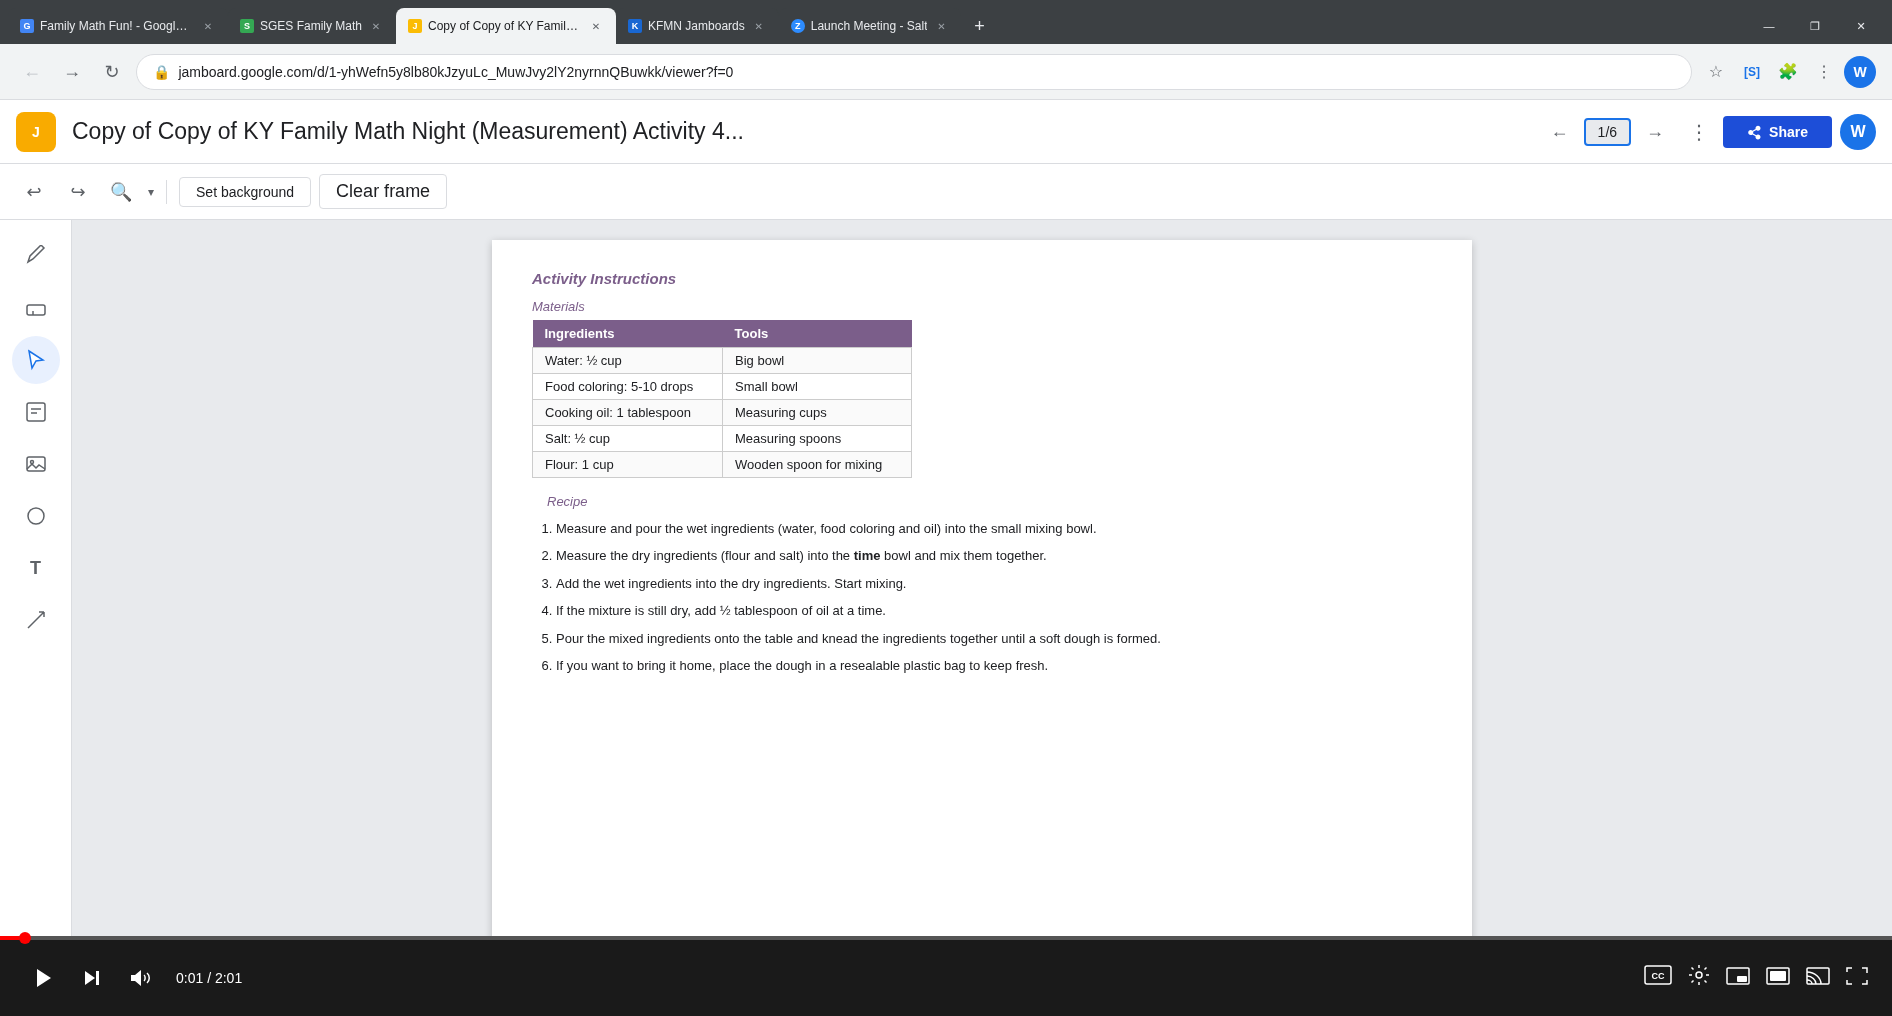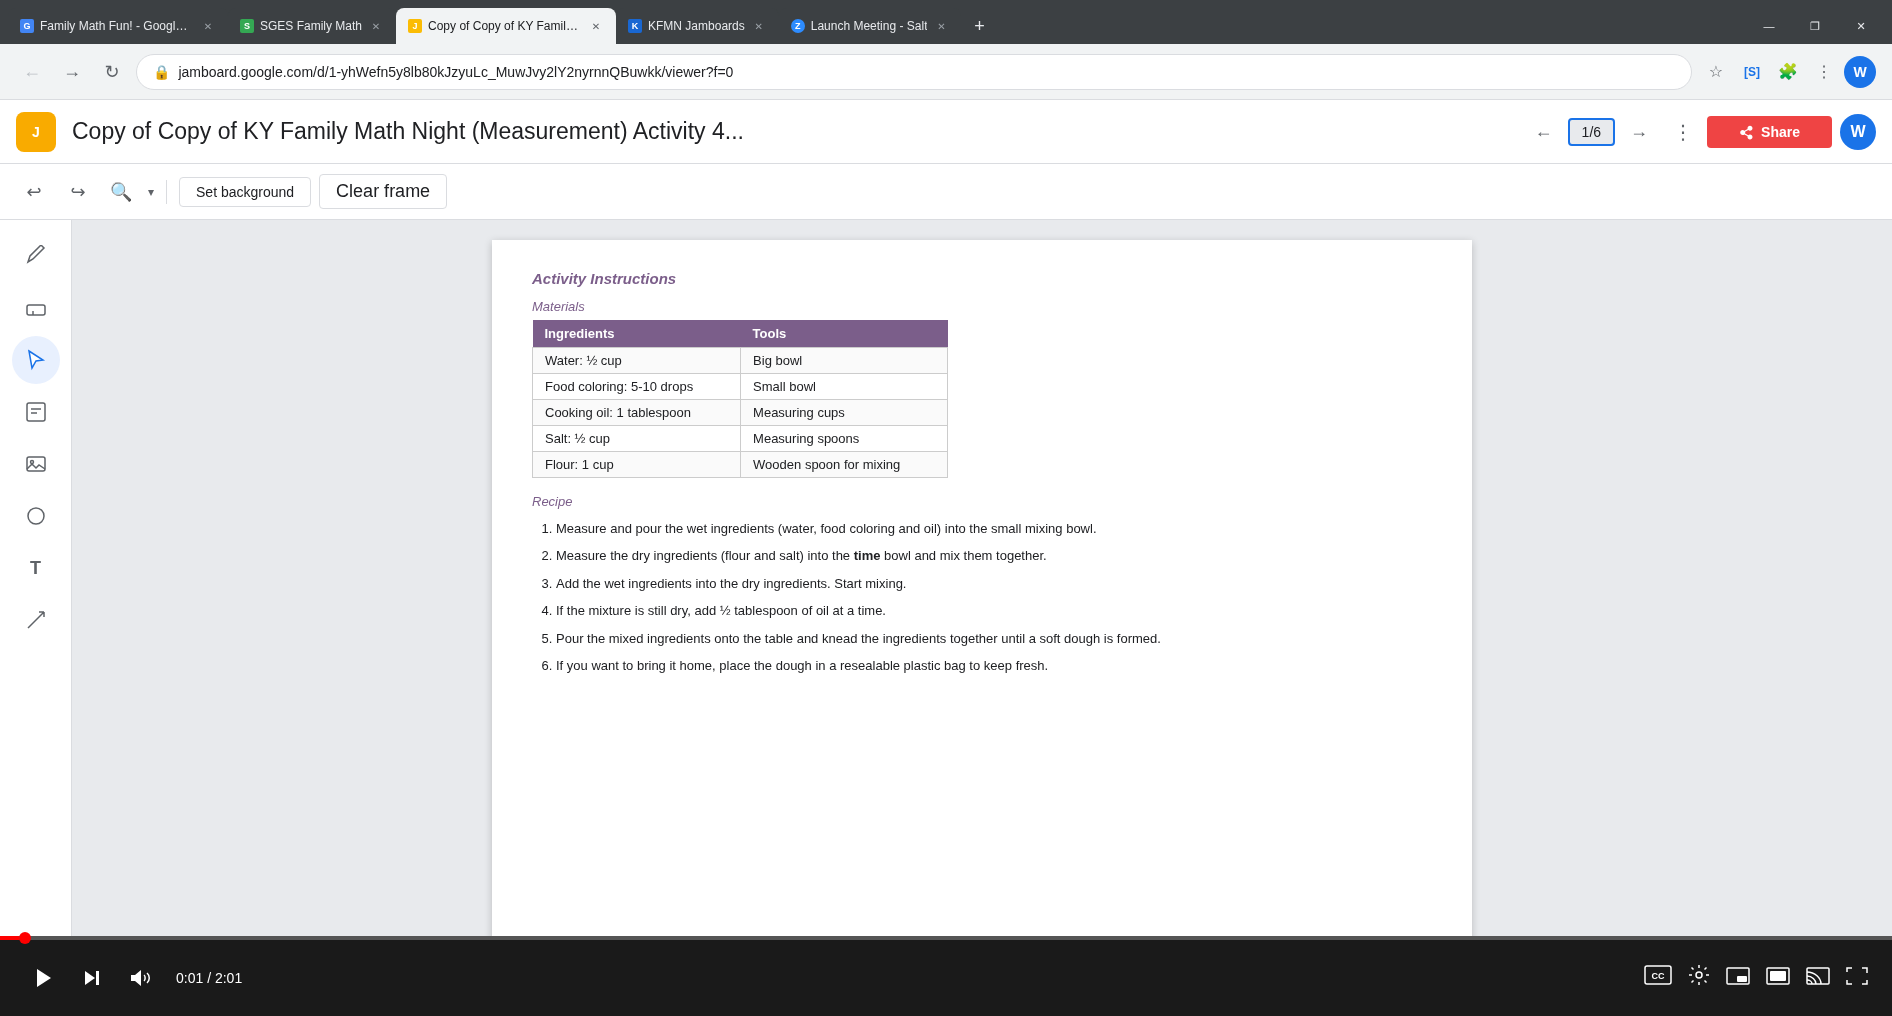--- a/index.html
+++ b/index.html
@@ -193,25 +193,25 @@
     .jam-toolbar-right {
       display: flex; align-items: center; gap: 8px;
       margin-left: auto;
     }
     .more-btn {
       width: 32px; height: 32px;
       display: flex; align-items: center; justify-content: center;
       cursor: pointer; color: #5f6368; font-size: 20px;
     }
     .share-btn {
-      background: #ef4444;
+      background: #1d4ed8;
       color: white;
       border: none;
       border-radius: 4px;
-      padding: 8px 32px;
+      padding: 8px 24px;
       font-size: 14px;
       font-weight: 600;
       cursor: pointer;
       display: flex; align-items: center; gap: 6px;
     }
     .jam-avatar {
       width: 36px; height: 36px;
       border-radius: 50%;
       background: #1a73e8;
       color: white;
@@ -323,21 +323,21 @@
       font-weight: bold;
       margin-bottom: 12px;
     }
     .materials-label {
       color: #7b5e8a;
       font-size: 13px;
       font-style: italic;
       margin-bottom: 6px;
     }
     .ingredients-table {
-      width: 416px;
+      width: 380px;
       border-collapse: collapse;
       margin-bottom: 16px;
     }
     .ingredients-table th {
       background: #7b5e8a;
       color: white;
       padding: 6px 12px;
       font-size: 13px;
       text-align: left;
       font-weight: bold;
@@ -347,20 +347,21 @@
       font-size: 13px;
       color: #202124;
       border: 1px solid #ccc;
     }
     .ingredients-table tr:nth-child(odd) td { background: #fafafa; }
     .recipe-label {
       color: #7b5e8a;
       font-style: italic;
       font-size: 13px;
       margin-bottom: 8px;
+      margin-left: 15px;
     }
     .recipe-list {
       padding-left: 24px;
       font-size: 13px;
       color: #202124;
       line-height: 1.8;
     }
     .recipe-list li { margin-bottom: 4px; }
 
     

